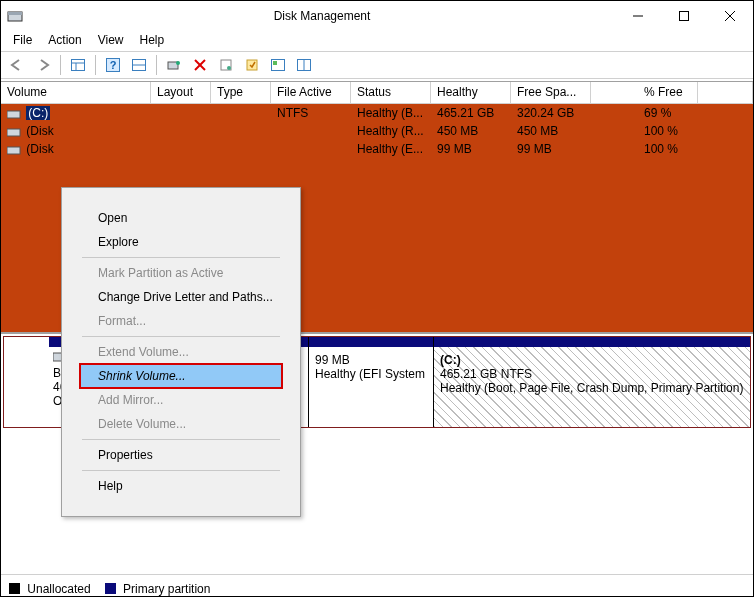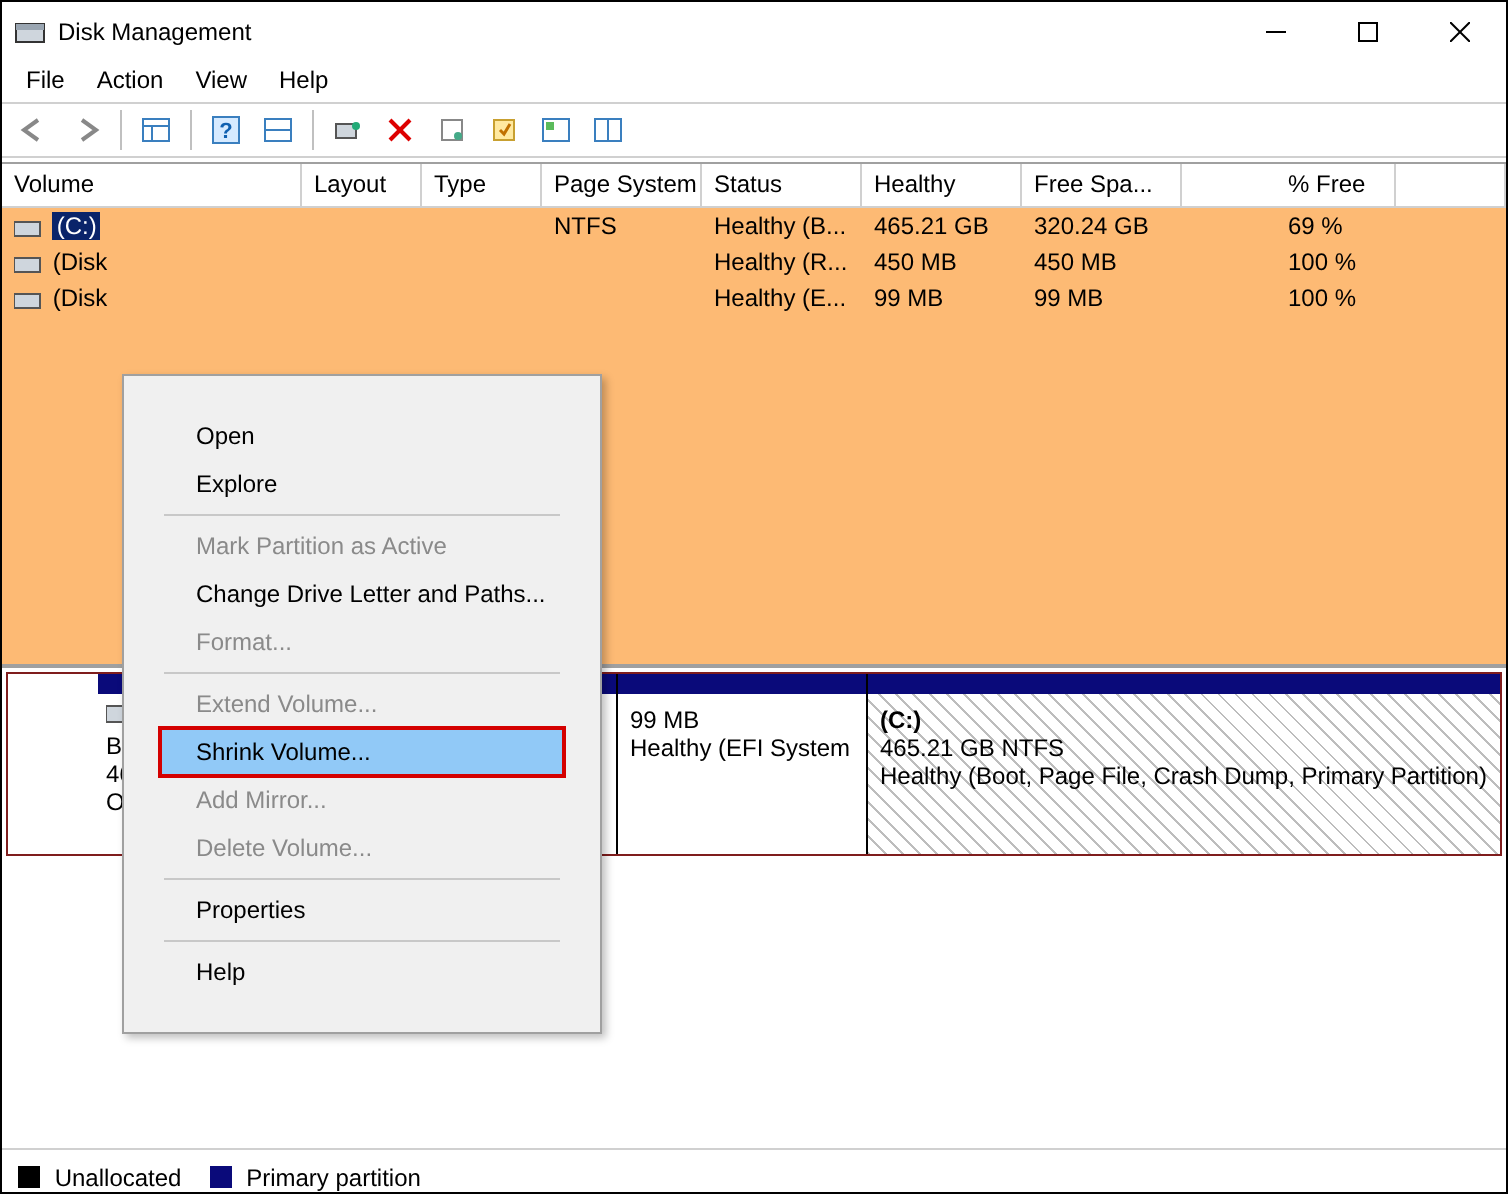--- a/index.html
+++ b/index.html
@@ -15,20 +15,21 @@
     position: relative;
     overflow: hidden;
   }
   
   .titlebar {
     display: flex;
     align-items: center;
     height: 30px;
     background: #fff;
     padding: 0 0 0 6px;
+    text-align: center;
   }
   .titlebar .app-icon {
     width: 16px; height: 16px;
     margin-right: 6px;
   }
   .titlebar .title { flex: 1; font-size: 12px; }
   .win-btn {
     width: 46px; height: 30px;
     display: flex; align-items: center; justify-content: center;
   }
@@ -62,21 +63,21 @@
     position: absolute;
     top: 80px; left: 0; right: 0; bottom: 24px;
     border-top: 1px solid #a0a0a0;
   }
   
   .top-pane {
     position: absolute;
     top: 0; left: 0; right: 0;
     height: 250px;
     overflow: hidden;
-    background: #fdba74;
+    background: #c2410c;
   }
   .header-row {
     display: flex;
     height: 22px;
     background: #fff;
     border-bottom: 1px solid #d0d0d0;
   }
   .header-cell {
     border-right: 1px solid #d0d0d0;
     padding: 3px 6px;
@@ -163,20 +164,21 @@
     padding: 5px 18px;
     font-size: 12px;
     white-space: nowrap;
   }
   .cm-item.disabled { color: #8a8a8a; }
   .cm-sep { height: 1px; background: #c8c8c8; margin: 3px 2px; }
   .cm-item.highlighted {
     background: #91c9f7;
     outline: 2px solid #d40000;
     outline-offset: -1px;
+    font-style: italic;
   }
   
   .statusbar {
     position: absolute;
     bottom: 0; left: 0; right: 0;
     height: 22px;
     border-top: 1px solid #d0d0d0;
     display: flex;
     align-items: flex-end;
     padding: 0 8px;
@@ -292,21 +294,21 @@
     </div>
 </div>
 
 <div class="main">
 
   <div class="top-pane">
     <div class="header-row">
       <div class="header-cell col-volume">Volume</div>
       <div class="header-cell col-layout">Layout</div>
       <div class="header-cell col-type">Type</div>
-      <div class="header-cell col-fs">Page System</div>
+      <div class="header-cell col-fs">File Active</div>
       <div class="header-cell col-status">Status</div>
       <div class="header-cell col-capacity">Healthy</div>
       <div class="header-cell col-free">Free Spa...</div>
       <div class="header-cell col-pctfree">% Free</div>
       <div class="header-cell col-spacer"></div>
     </div>
 
     <div class="vol-row">
       <div class="vol-cell col-volume">
         <span class="vol-icon"><svg width="14" height="12">

